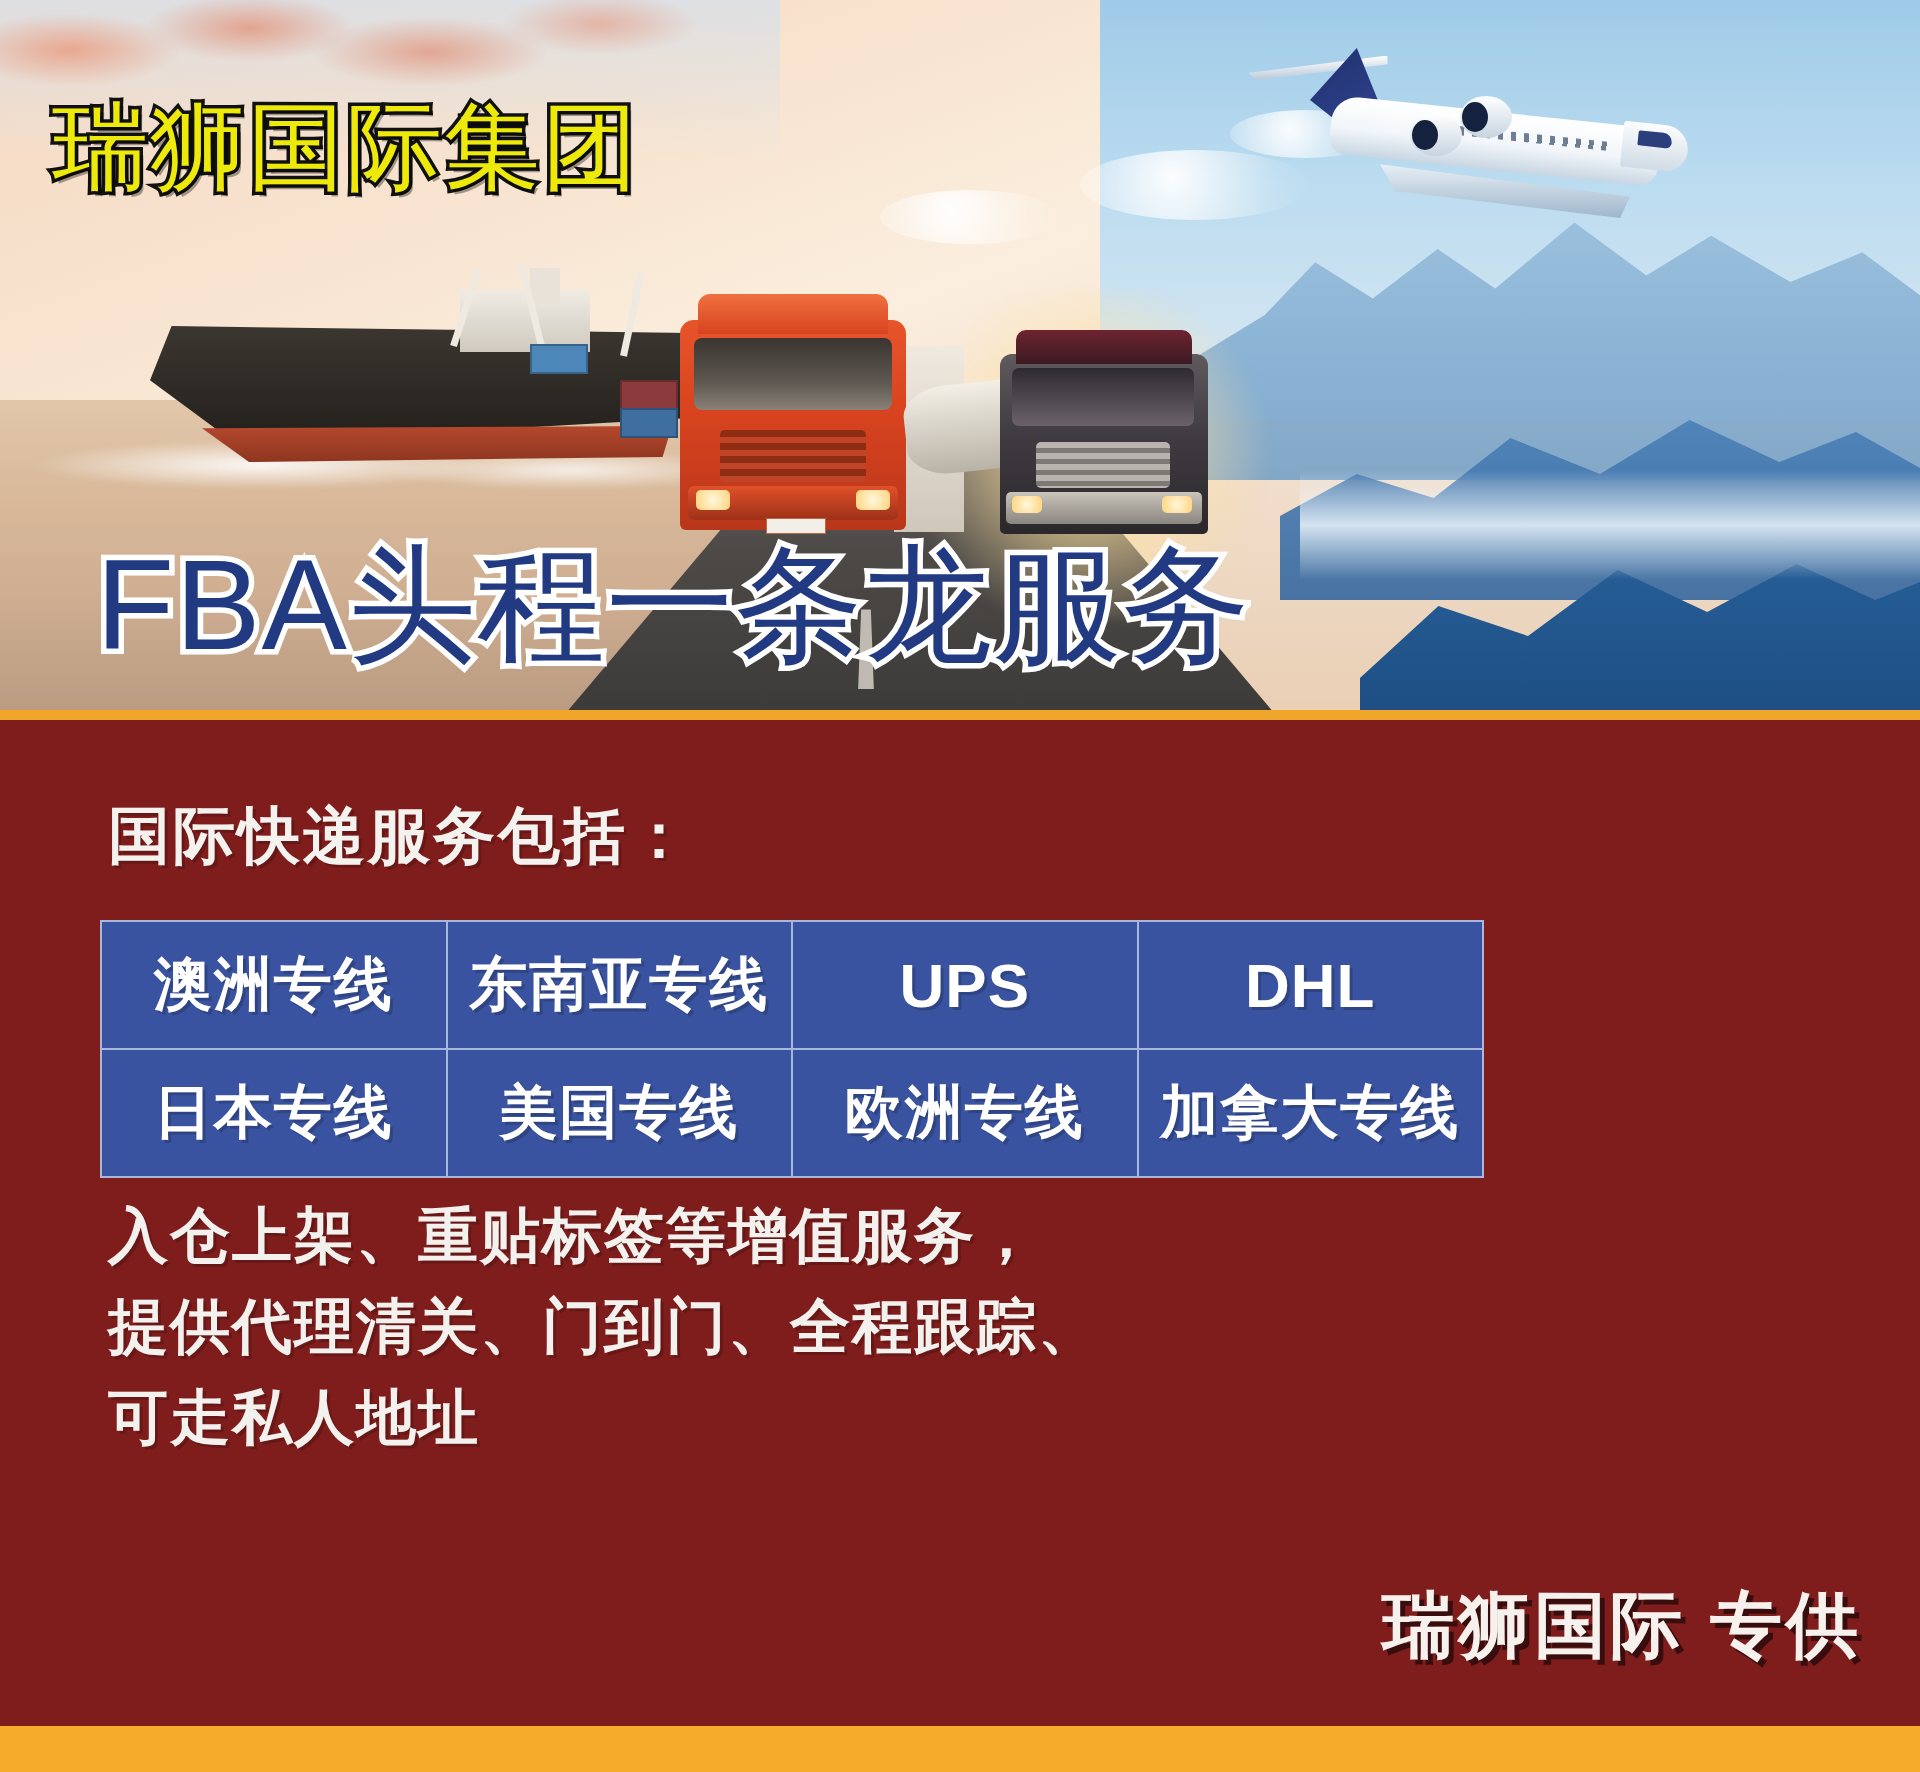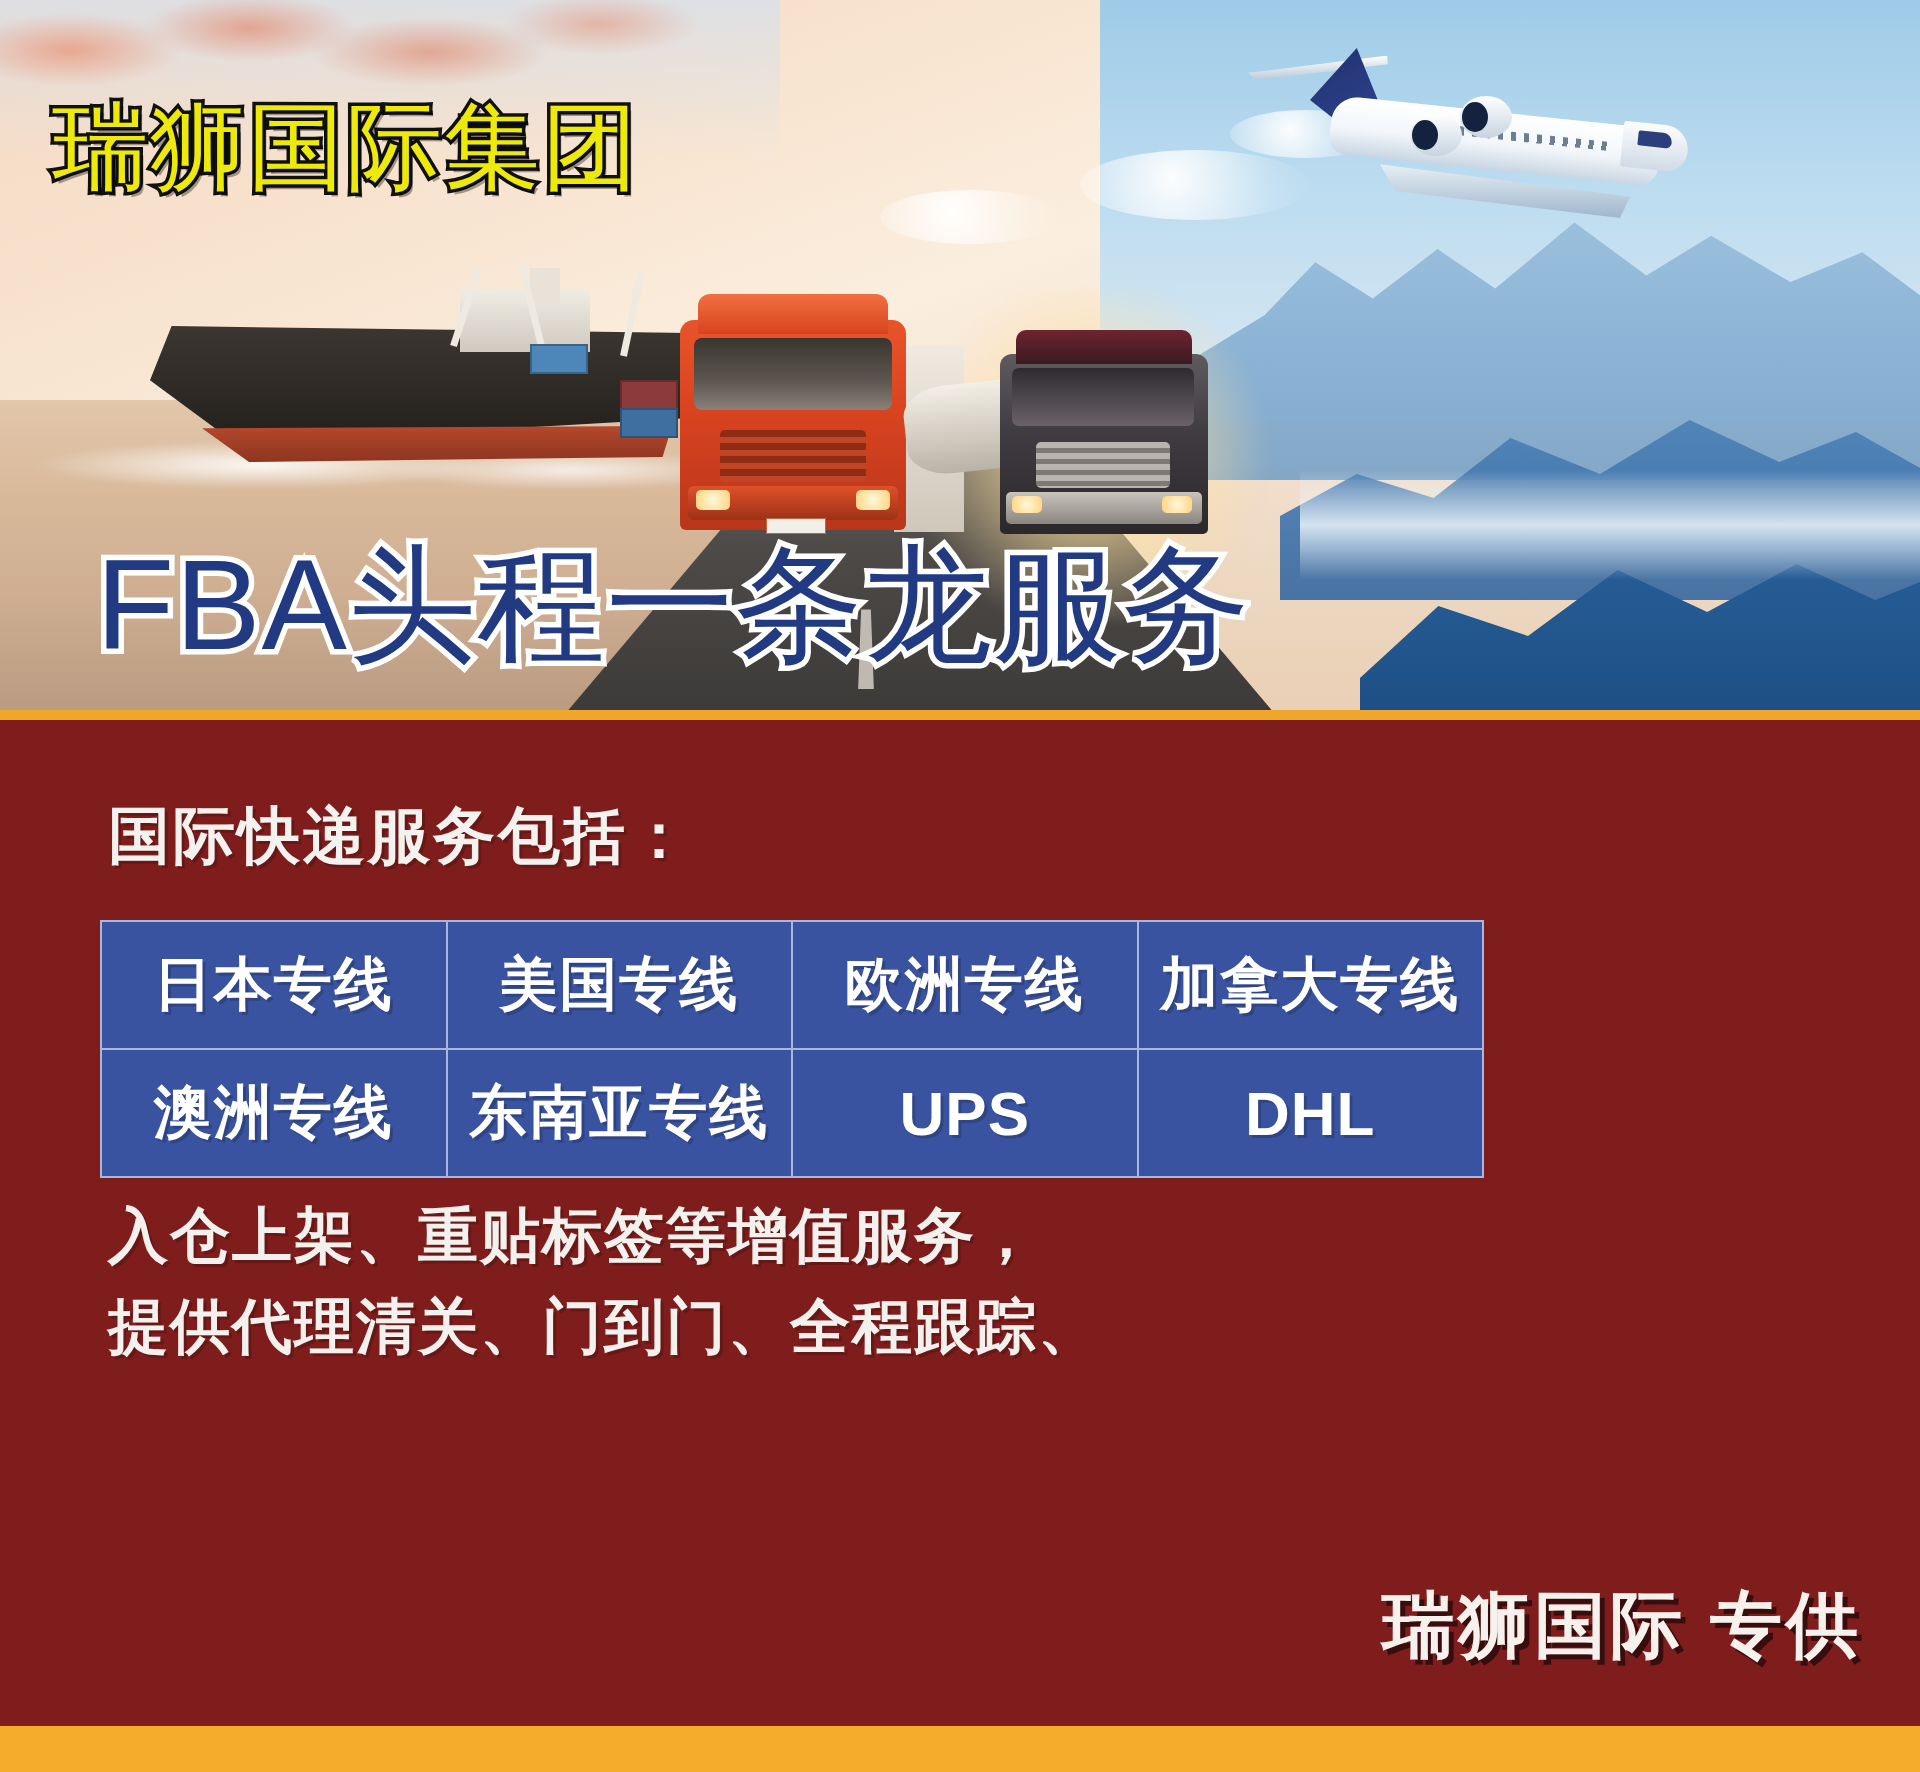--- a/index.html
+++ b/index.html
@@ -419,36 +419,37 @@
 
   <div class="divider"></div>
 
   <div class="panel">
 
     <div class="panel-heading">国际快递服务包括：</div>
 
     <table class="svc-table">
       <tbody>
         <tr>
+          <td>澳洲专线</td>
+          <td>东南亚专线</td>
+          <td class="latin">UPS</td>
+          <td class="latin">DHL</td>
+        </tr>
+        <tr>
           <td>日本专线</td>
           <td>美国专线</td>
           <td>欧洲专线</td>
           <td>加拿大专线</td>
         </tr>
-        <tr>
-          <td>澳洲专线</td>
-          <td>东南亚专线</td>
-          <td class="latin">UPS</td>
-          <td class="latin">DHL</td>
-        </tr>
       </tbody>
     </table>
 
     <div class="panel-desc">
       <div>入仓上架、重贴标签等增值服务，</div>
       <div>提供代理清关、门到门、全程跟踪、</div>
+      <div>可走私人地址</div>
     </div>
 
     <div class="panel-footer">瑞狮国际 专供</div>
   </div>
 
   <div class="bottom-bar"></div>
 </div>
 
 </body></html>

